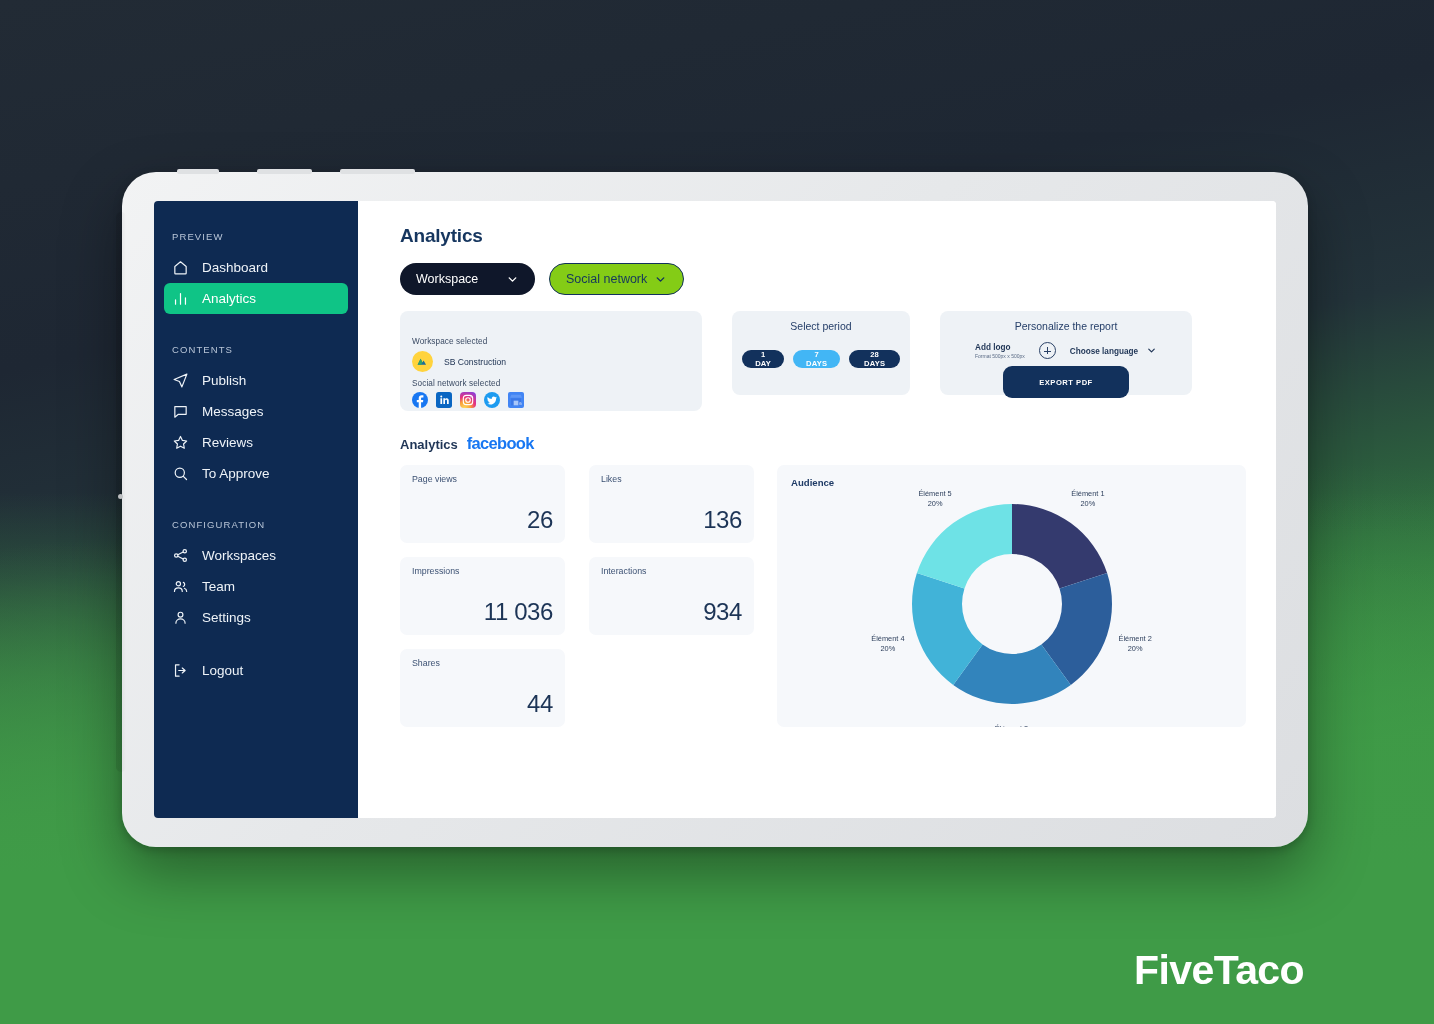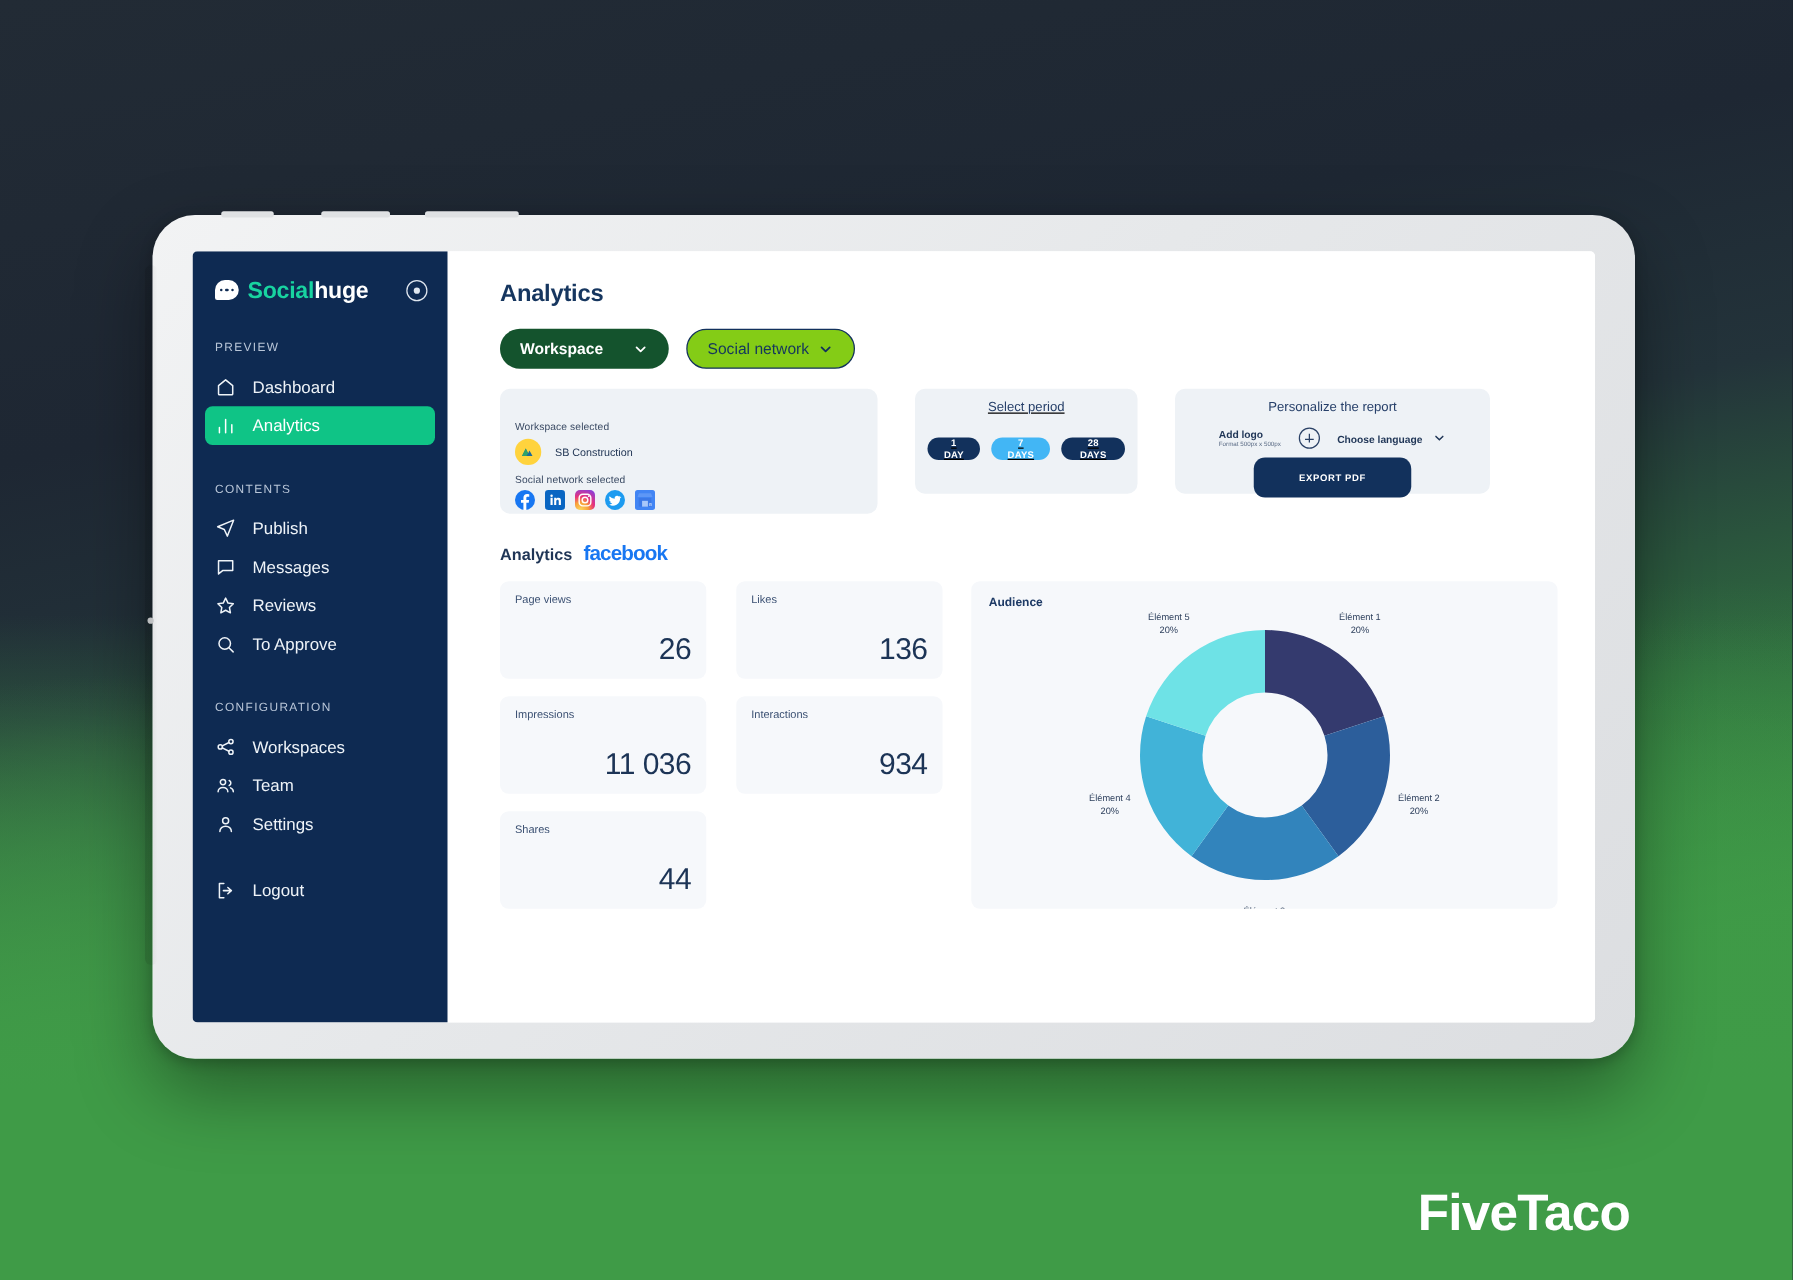--- a/index.html
+++ b/index.html
@@ -107,38 +107,38 @@
     padding: 24px 30px 0 42px; overflow: hidden;
   }
   #page-title { font-size: 19px; color:#16365f; font-weight: 600; letter-spacing:-.2px; }
 
   .filters { display:flex; gap: 14px; margin-top: 16px; }
   .pill {
     display:flex; align-items:center; justify-content:space-between;
     height: 32px; border-radius: 17px; padding: 0 16px; cursor:pointer;
     font-size: 12.5px;
   }
-  .pill.dark { background:#14532d; color:#fff; width: 135px; font-weight: bold; }
+  .pill.dark { background:#0f172a; color:#fff; width: 135px; }
   .pill.light { background:#84cc16; color:#15365e; border:1.3px solid #12315c; width: 135px; }
   .chev { width: 13px; height: 13px; flex:0 0 13px; }
 
   .cards-row { display:flex; gap: 30px; margin-top: 16px; }
   .info-card { background:#eef2f6; border-radius: 8px; }
   #ws-card { width: 302px; height: 100px; padding: 26px 12px; }
   .mini-label { font-size: 8.2px; color:#3a4a63; letter-spacing:.1px; }
   .ws-row { display:flex; align-items:center; gap:11px; margin-top:5px; }
   .ws-avatar {
     width:21px; height:21px; border-radius:50%; background:#ffd33d;
     display:flex; align-items:center; justify-content:center; flex:0 0 21px;
   }
   .ws-name { font-size: 8.6px; color:#223655; }
   .sn-row { display:flex; gap: 8px; margin-top: 4px; }
   .sn { width:16px; height:16px; border-radius:4px; flex:0 0 16px; display:block; }
 
-  #period-card { width: 178px; height: 84px; padding: 9px 10px; text-align:center;text-decoration:underline; }
+  #period-card { width: 178px; height: 84px; padding: 9px 10px; text-align:center; }
   .card-head { font-size: 10.5px; color:#27406a; }
   .period-btns { display:flex; gap:9px; justify-content:center; margin-top:18px; }
   .pbtn {
     height:18px; border-radius:10px; padding:0 11px; cursor:pointer;
     font-size:7.6px; font-weight:bold; letter-spacing:.2px;
     display:flex; align-items:center; justify-content:center;
     background:#12315c; color:#fff;
   }
   .pbtn.sel { background:#42b6f5; color:#fff; }
 
@@ -192,31 +192,20 @@
 <div id="tablet">
   <div class="tab-btn" id="tb1"></div>
   <div class="tab-btn" id="tb2"></div>
   <div class="tab-btn" id="tb3"></div>
   <div id="cam"></div>
   <div id="tablet-shadow-left"></div>
 
   <div id="screen">
 
     <div id="sidebar">
-      <div class="brand">
-        <span class="bubble">
-            <i></i>
-            <i></i>
-            <i></i>
-          </span>
-        <span class="brand-text"><span class="t1">Social</span><span class="t2">huge</span></span>
-        <span class="target-ico">
-            <i></i>
-          </span>
-      </div>
 
       <div class="sect-label">PREVIEW</div>
       <div class="nav-item">
         <span class="ico">
             <svg class="l" viewBox="0 0 24 24">
               <path d="M4 10.5 12 4l8 6.5V20a1 1 0 0 1-1 1H5a1 1 0 0 1-1-1z"></path>
             </svg>
           </span>
         <span>Dashboard</span>
       </div>

